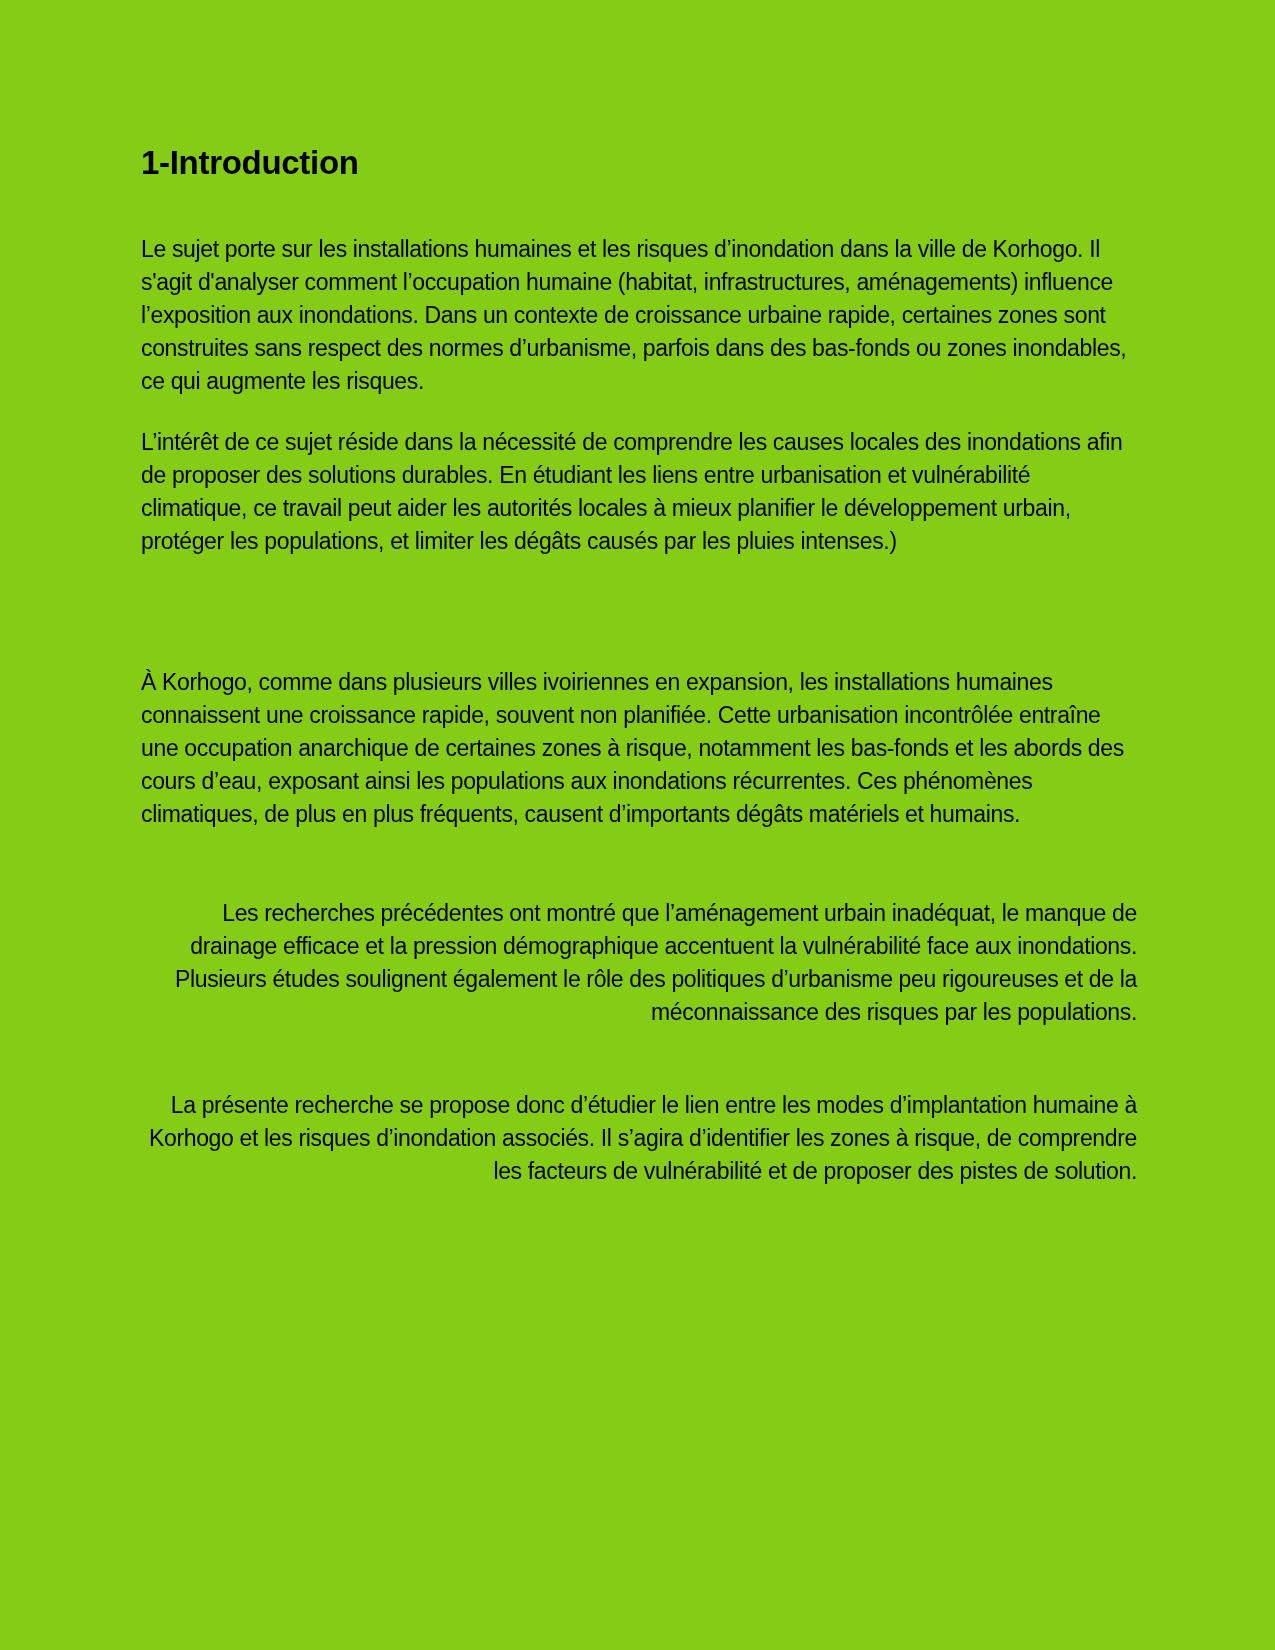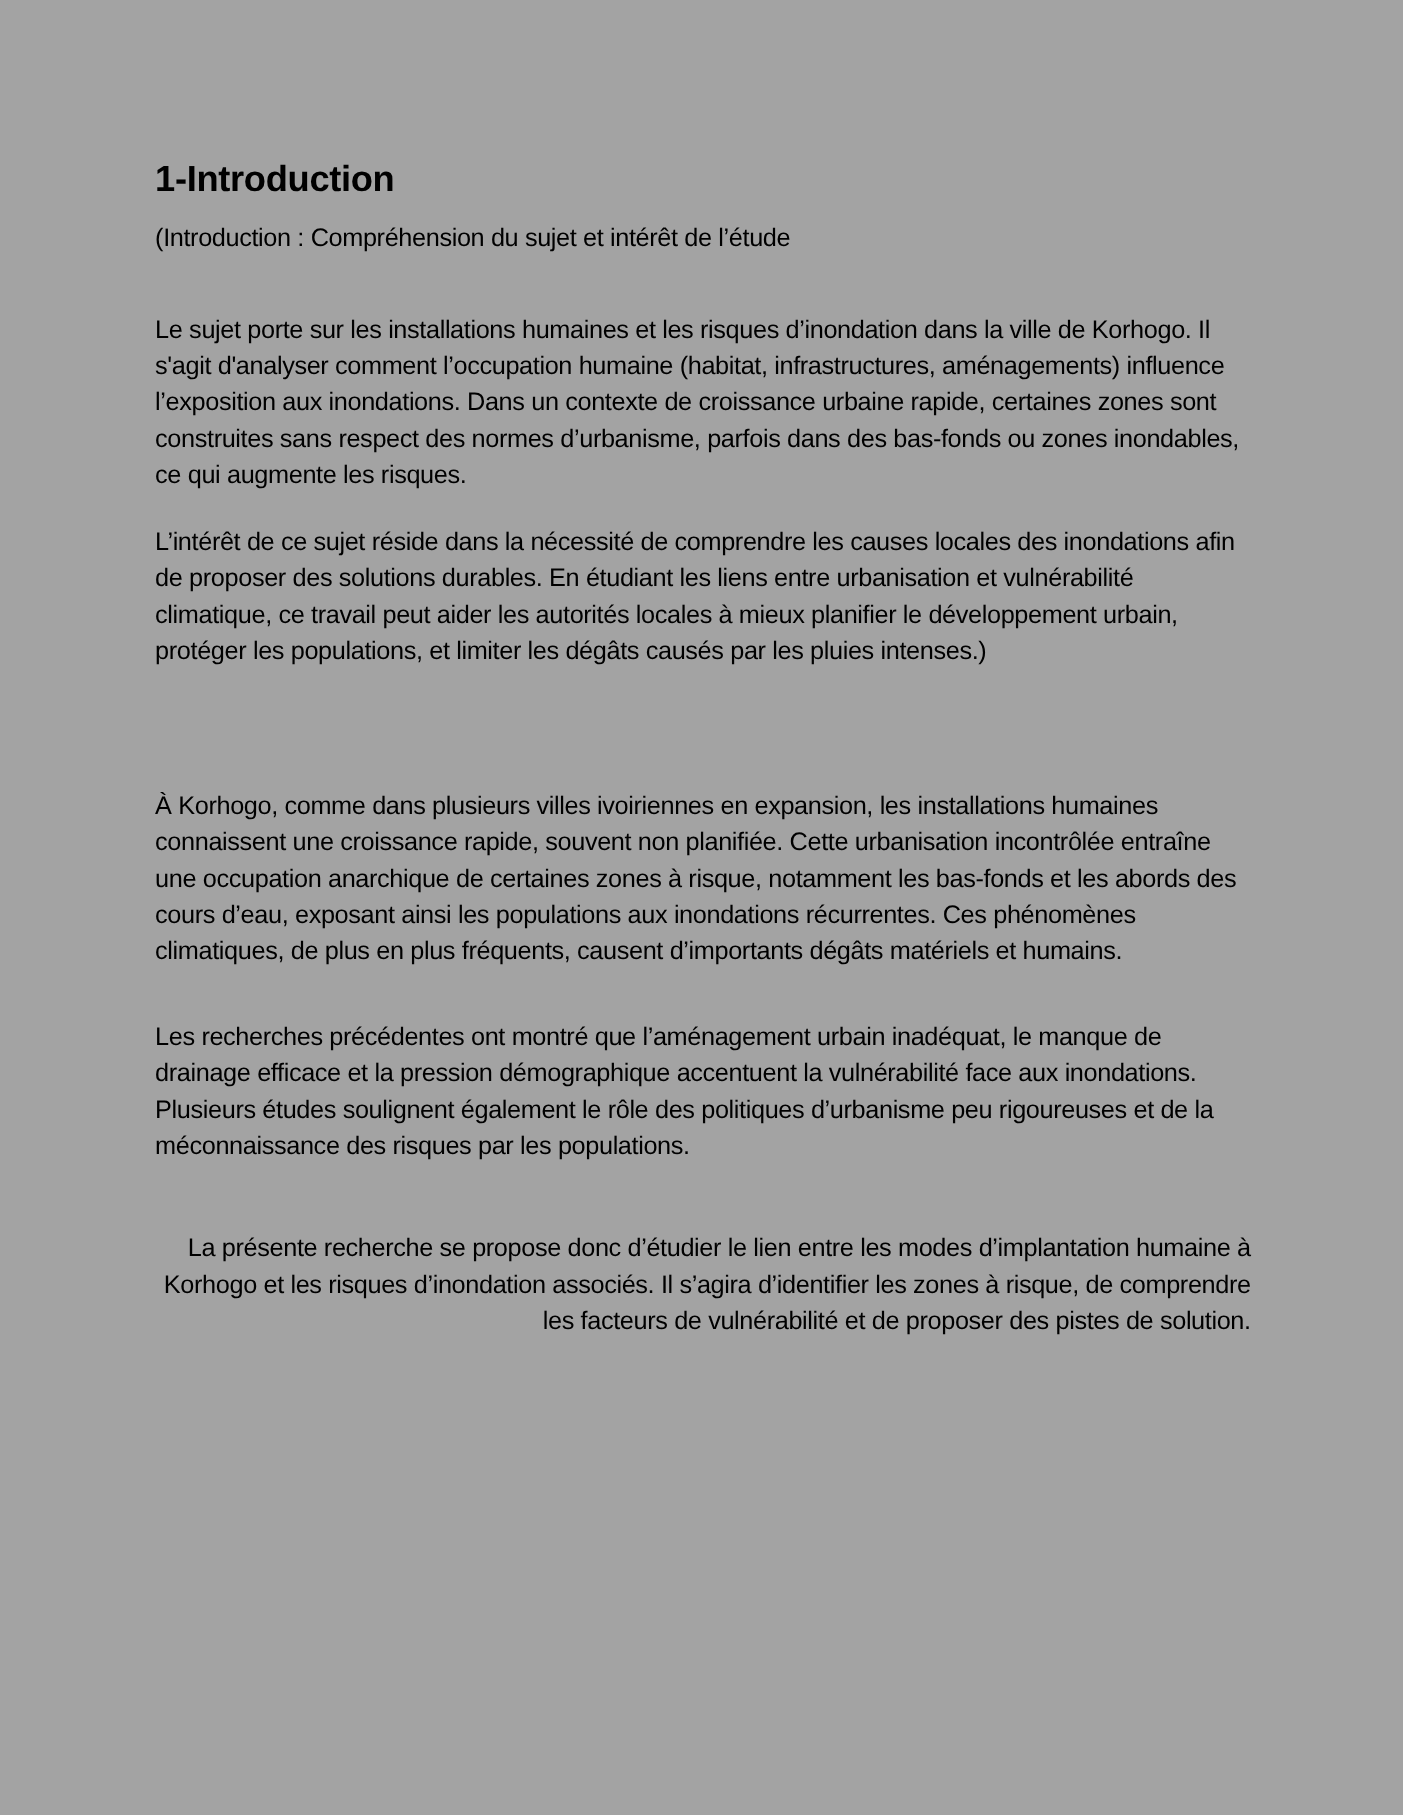--- a/index.html
+++ b/index.html
@@ -12,21 +12,21 @@
     height: 1650px;
     font-family: "Liberation Sans", "DejaVu Sans", sans-serif;
     color: #000000;
     overflow: hidden;
   }
   .page {
     box-sizing: border-box;
     width: 1275px;
     height: 1650px;
     padding: 143px 138px 0 141px;
-    background: #a3a3a3;
+    background: #84cc16;
   }
   .doc-heading {
     font-size: 33px;
     font-weight: 700;
     line-height: 40px;
     margin: 0;
     letter-spacing: -0.3px;
   }
   .body-text {
     font-size: 23px;
@@ -34,33 +34,32 @@
     line-height: 33px;
     letter-spacing: -0.35px;
     margin: 0;
     max-width: 998px;
   }
   
   .mt-note   { margin-top: 17px;  }
   .mt-p1     { margin-top: 50px;  }
   .mt-p2     { margin-top: 28px;  }
   .mt-p3     { margin-top: 108px; }
-  .mt-p4     { margin-top: 45px;  }
+  .mt-p4     { margin-top: 66px; text-align: right;  }
   .mt-p5     { margin-top: 60px; text-align: right;  }
   .mt-p6     { margin-top: 57px;  }
   .mt-h2     { margin-top: 13px;  }
 </style>
 </head>
 <body>
 
 <div class="page">
 
   <h1 class="doc-heading">1-Introduction</h1>
 
-  <p class="body-text mt-note">(Introduction : Compréhension du sujet et intérêt de l’étude</p>
 
   <p class="body-text mt-p1">Le sujet porte sur les installations humaines et les risques d’inondation dans la ville de Korhogo. Il s'agit d'analyser comment l’occupation humaine (habitat, infrastructures, aménagements) influence l’exposition aux inondations. Dans un contexte de croissance urbaine rapide, certaines zones sont construites sans respect des normes d’urbanisme, parfois dans des bas-fonds ou zones inondables, ce qui augmente les risques.</p>
 
   <p class="body-text mt-p2">L’intérêt de ce sujet réside dans la nécessité de comprendre les causes locales des inondations afin de proposer des solutions durables. En étudiant les liens entre urbanisation et vulnérabilité climatique, ce travail peut aider les autorités locales à mieux planifier le développement urbain, protéger les populations, et limiter les dégâts causés par les pluies intenses.)</p>
 
   <p class="body-text mt-p3">À Korhogo, comme dans plusieurs villes ivoiriennes en expansion, les installations humaines connaissent une croissance rapide, souvent non planifiée. Cette urbanisation incontrôlée entraîne une occupation anarchique de certaines zones à risque, notamment les bas-fonds et les abords des cours d’eau, exposant ainsi les populations aux inondations récurrentes. Ces phénomènes climatiques, de plus en plus fréquents, causent d’importants dégâts matériels et humains.</p>
 
   <p class="body-text mt-p4">Les recherches précédentes ont montré que l’aménagement urbain inadéquat, le manque de drainage efficace et la pression démographique accentuent la vulnérabilité face aux inondations. Plusieurs études soulignent également le rôle des politiques d’urbanisme peu rigoureuses et de la méconnaissance des risques par les populations.</p>
 
   <p class="body-text mt-p5">La présente recherche se propose donc d’étudier le lien entre les modes d’implantation humaine à Korhogo et les risques d’inondation associés. Il s’agira d’identifier les zones à risque, de comprendre les facteurs de vulnérabilité et de proposer des pistes de solution.</p>

